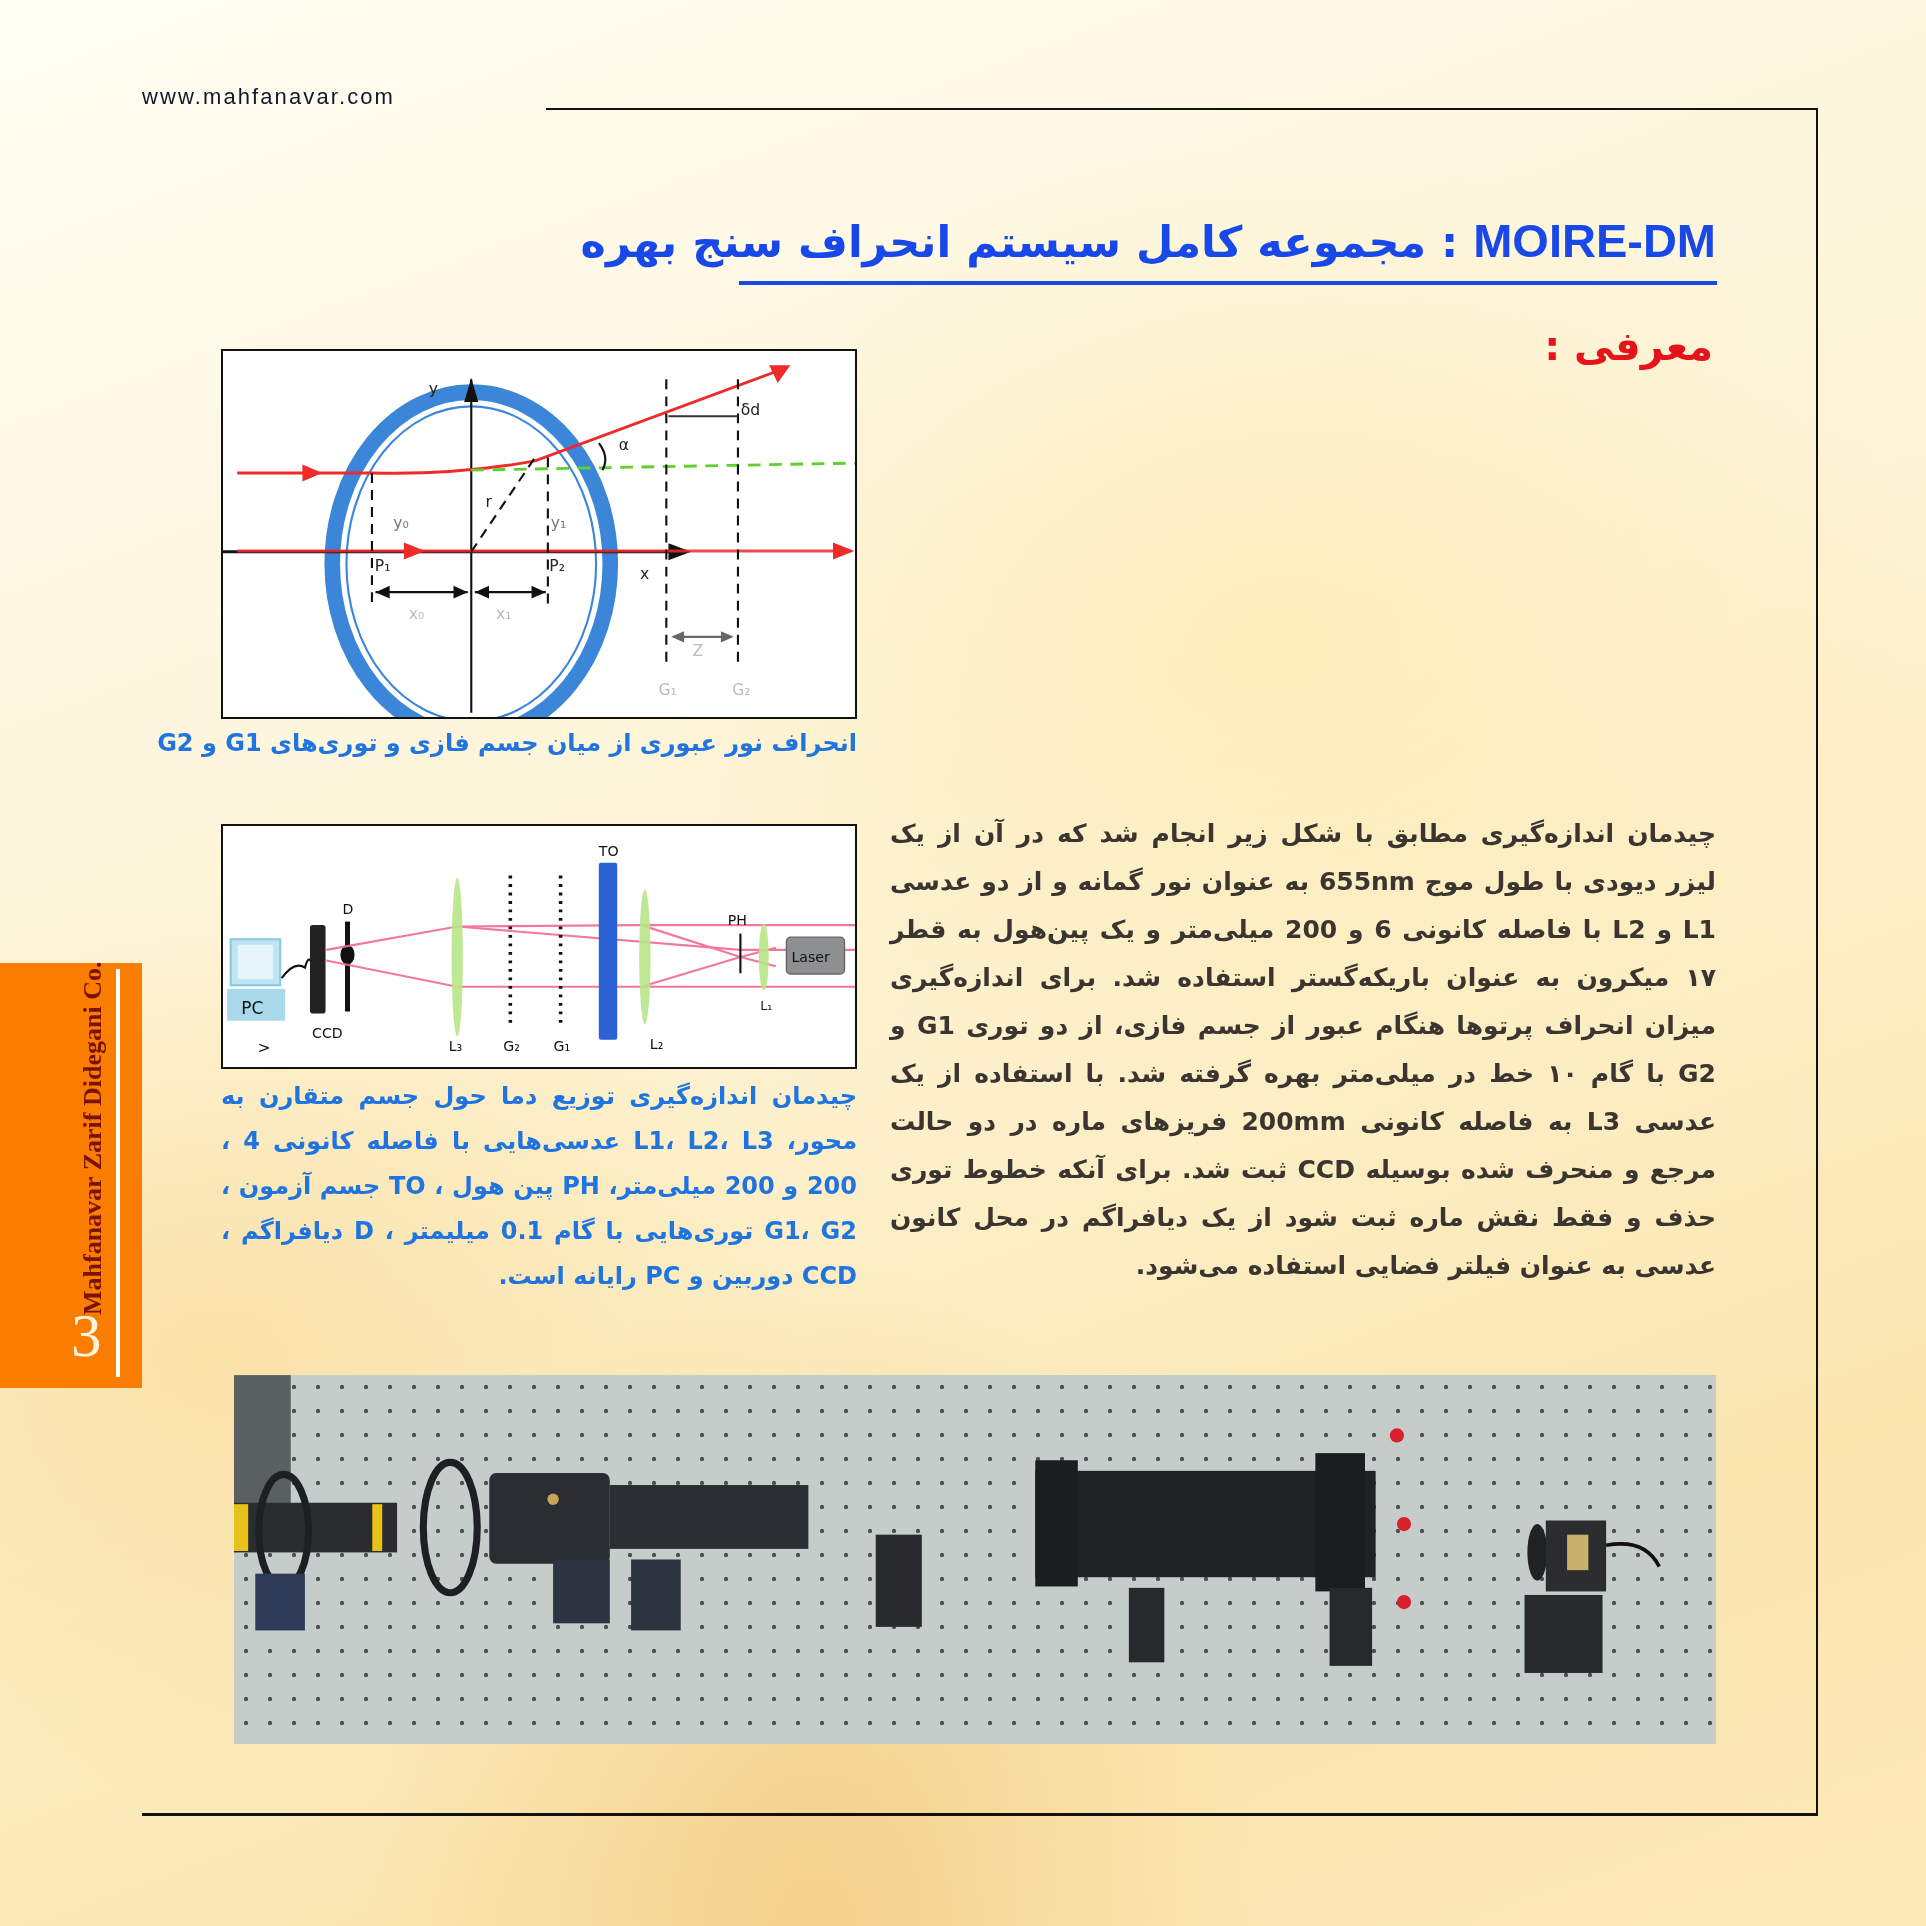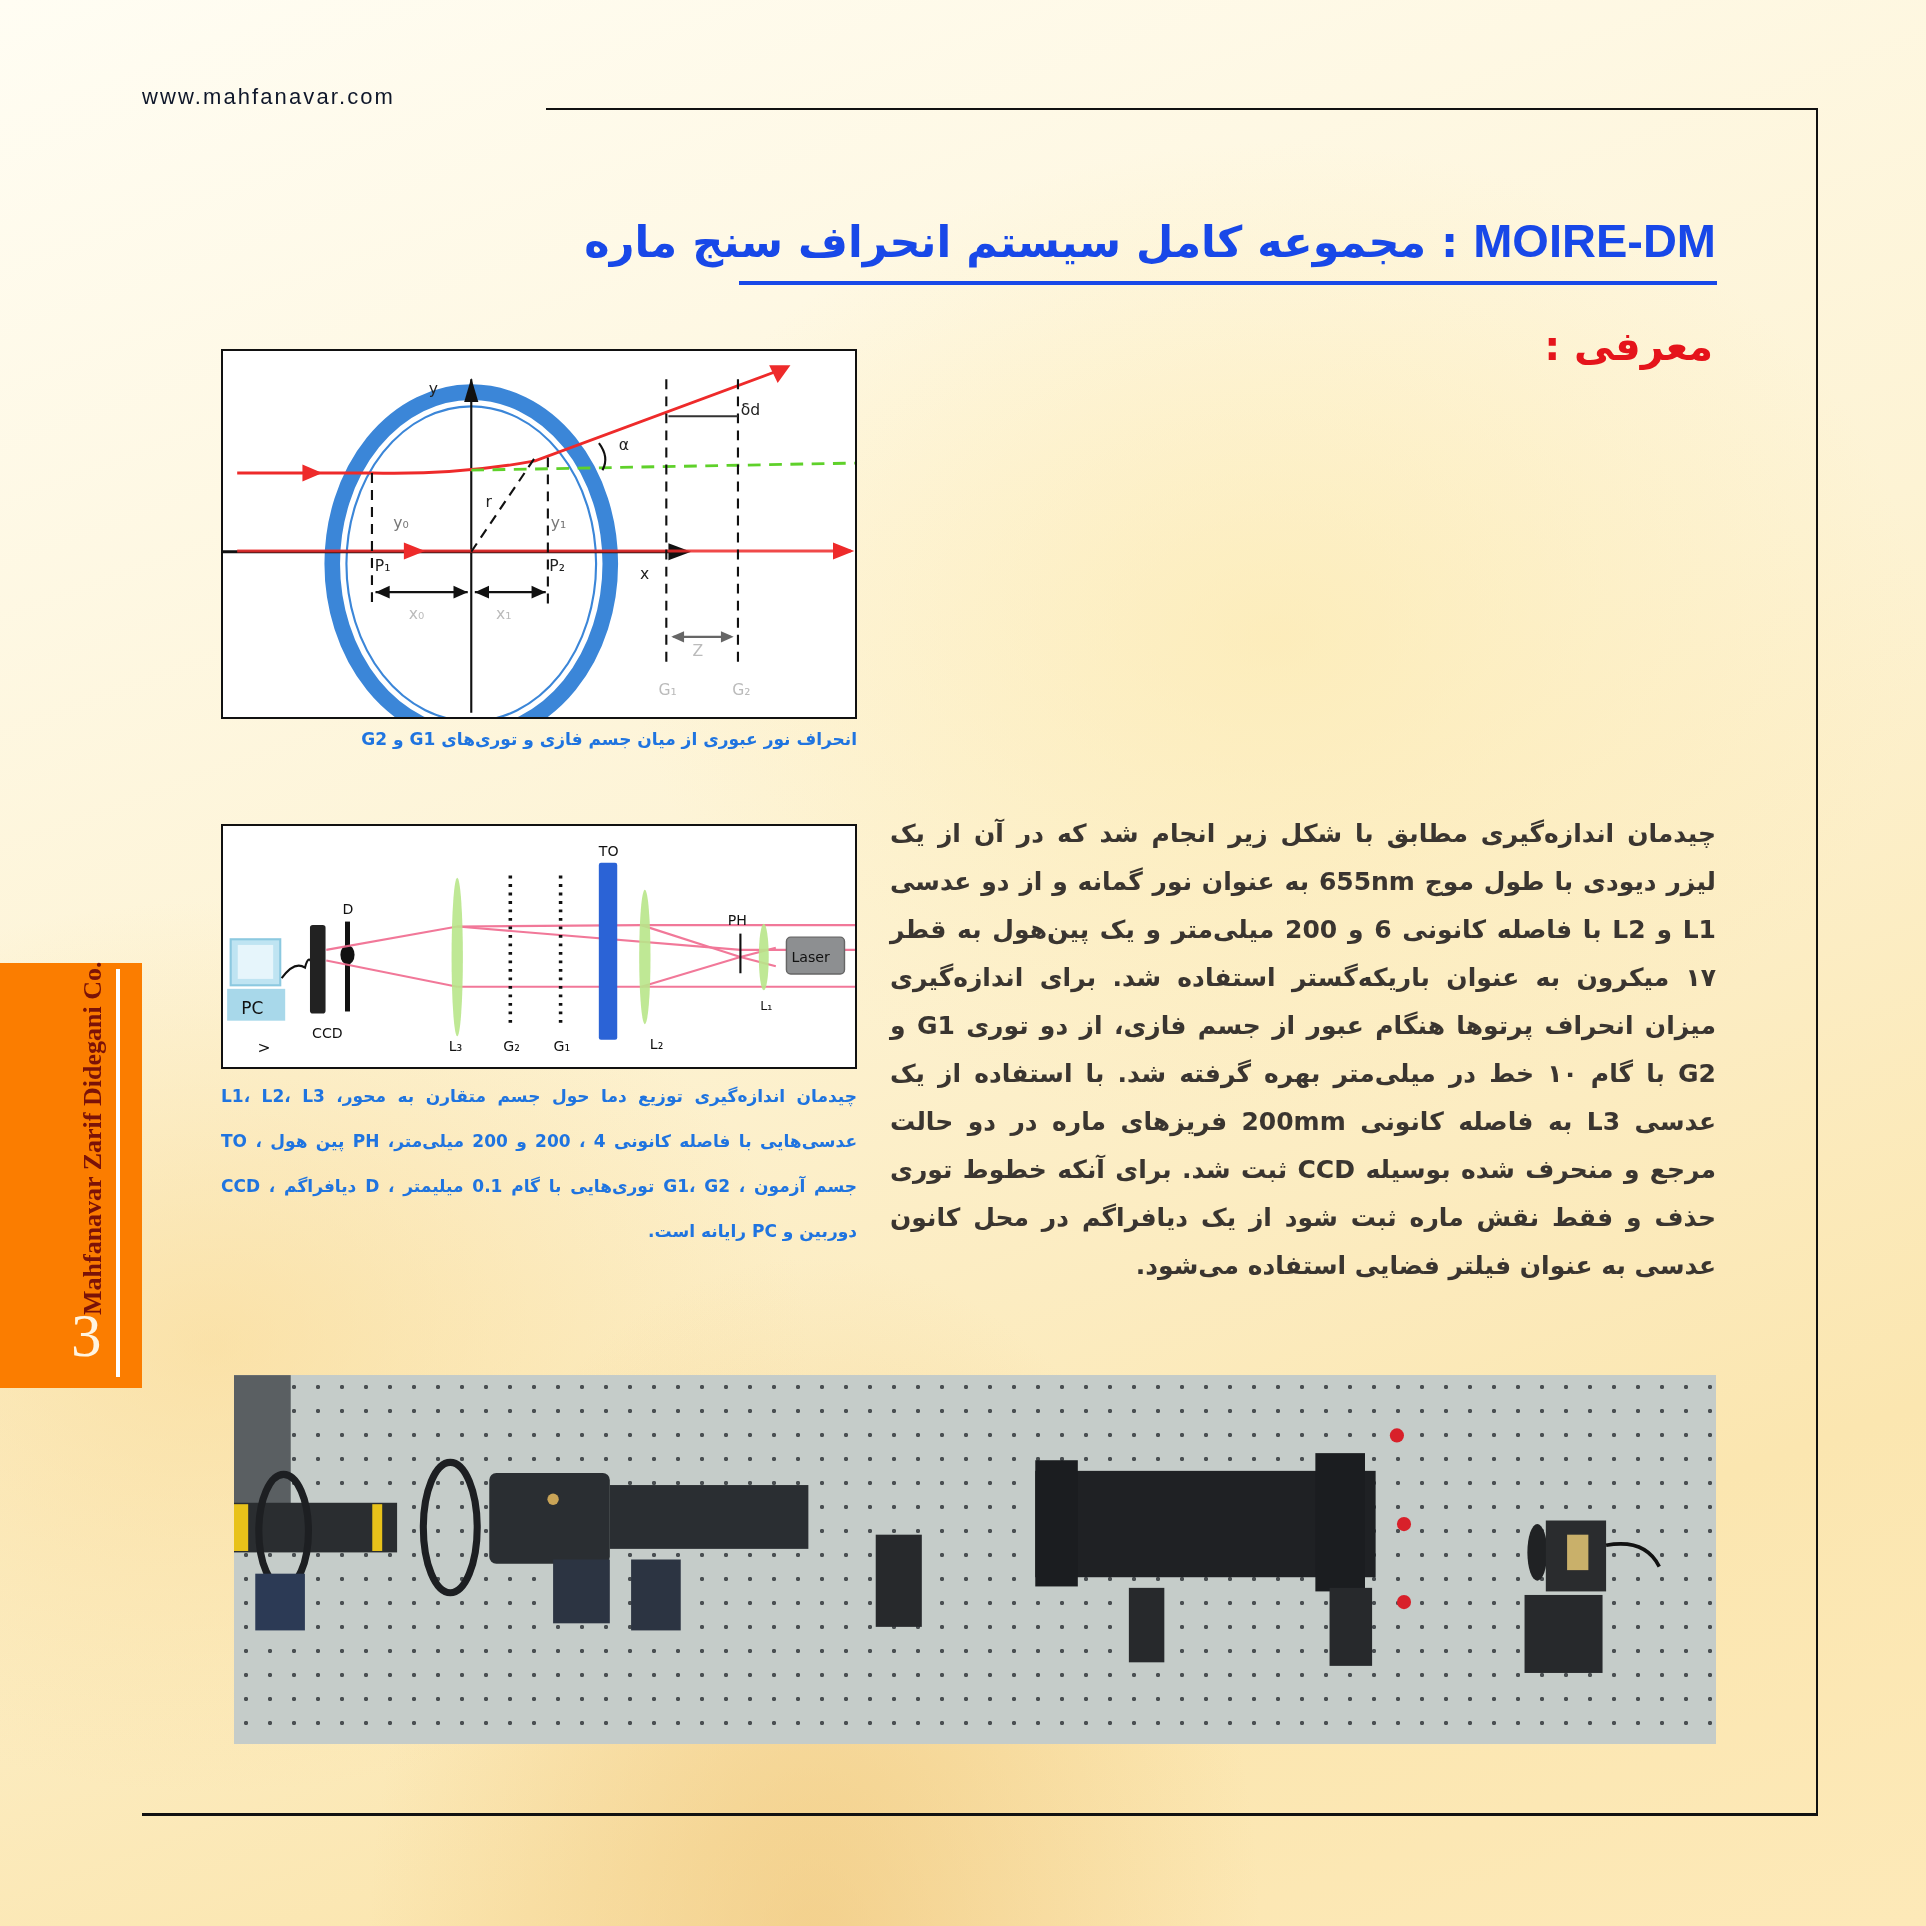--- a/index.html
+++ b/index.html
@@ -40,21 +40,21 @@
   .p1 { right:210px; top:385px; width:737px; }
   .p2 { right:210px; top:810px; width:826px; }
 
   .fig {
     position:absolute; background:#fff; border:2.1px solid #111; box-sizing:border-box;
   }
   .fig1 { left:221px; top:349px; width:636px; height:370px; }
   .fig2 { left:221px; top:824px; width:636px; height:245px; }
   .caption {
     position:absolute; direction:rtl; text-align:justify; text-align-last:right;
-    font-weight:bold; color:#1f74e0; font-size:17px;
+    font-weight:bold; color:#1f74e0; font-size:24px;
   }
   .cap1 { left:221px; top:729px; width:636px; white-space:nowrap; }
   .cap2 { left:221px; top:1074px; width:636px; line-height:45px; }
 
   .side-tab {
     position:absolute; left:0; top:963px; width:142px; height:425px; background:#fb7d00;
   }
   .side-tab .bar { position:absolute; left:116px; top:5.7px; width:3.5px; height:408px; background:#fff; }
   .brand-text {
     position:absolute; left:78px; top:1315px; transform-origin:0 0; transform:rotate(-90deg);
@@ -75,21 +75,21 @@
 </style>
 </head>
 <body>
 
 <div class="url">www.mahfanavar.com</div>
 <div class="frame-top"></div>
 <div class="frame-right"></div>
 <div class="frame-bottom"></div>
 
 <div class="title">
-  <span class="latin">MOIRE-DM</span><span> : </span><span>مجموعه کامل سیستم انحراف سنج ماره</span>
+  <span class="latin">MOIRE-DM</span><span> : </span><span>مجموعه کامل سیستم انحراف سنج بهره</span>
 </div>
 <div class="title-underline"></div>
 
 <div class="section-label">معرفی :</div>
 <div class="body-text p1">
   <br>
 </div>
 
 <div class="body-text p2">چیدمان اندازه‌گیری مطابق با شکل زیر انجام شد که در آن از یک لیزر دیودی با طول موج 655nm به عنوان نور گمانه و از دو عدسی L1 و L2 با فاصله کانونی 6 و 200 میلی‌متر و یک پین‌هول به قطر ۱۷ میکرون به عنوان باریکه‌گستر استفاده شد. برای اندازه‌گیری میزان انحراف پرتوها هنگام عبور از جسم فازی، از دو توری G1 و G2 با گام ۱۰ خط در میلی‌متر بهره گرفته شد. با استفاده از یک عدسی L3 به فاصله کانونی 200mm فریزهای ماره در دو حالت مرجع و منحرف شده بوسیله CCD ثبت شد. برای آنکه خطوط توری حذف و فقط نقش ماره ثبت شود از یک دیافراگم در محل کانون عدسی به عنوان فیلتر فضایی استفاده می‌شود.</div>
 

